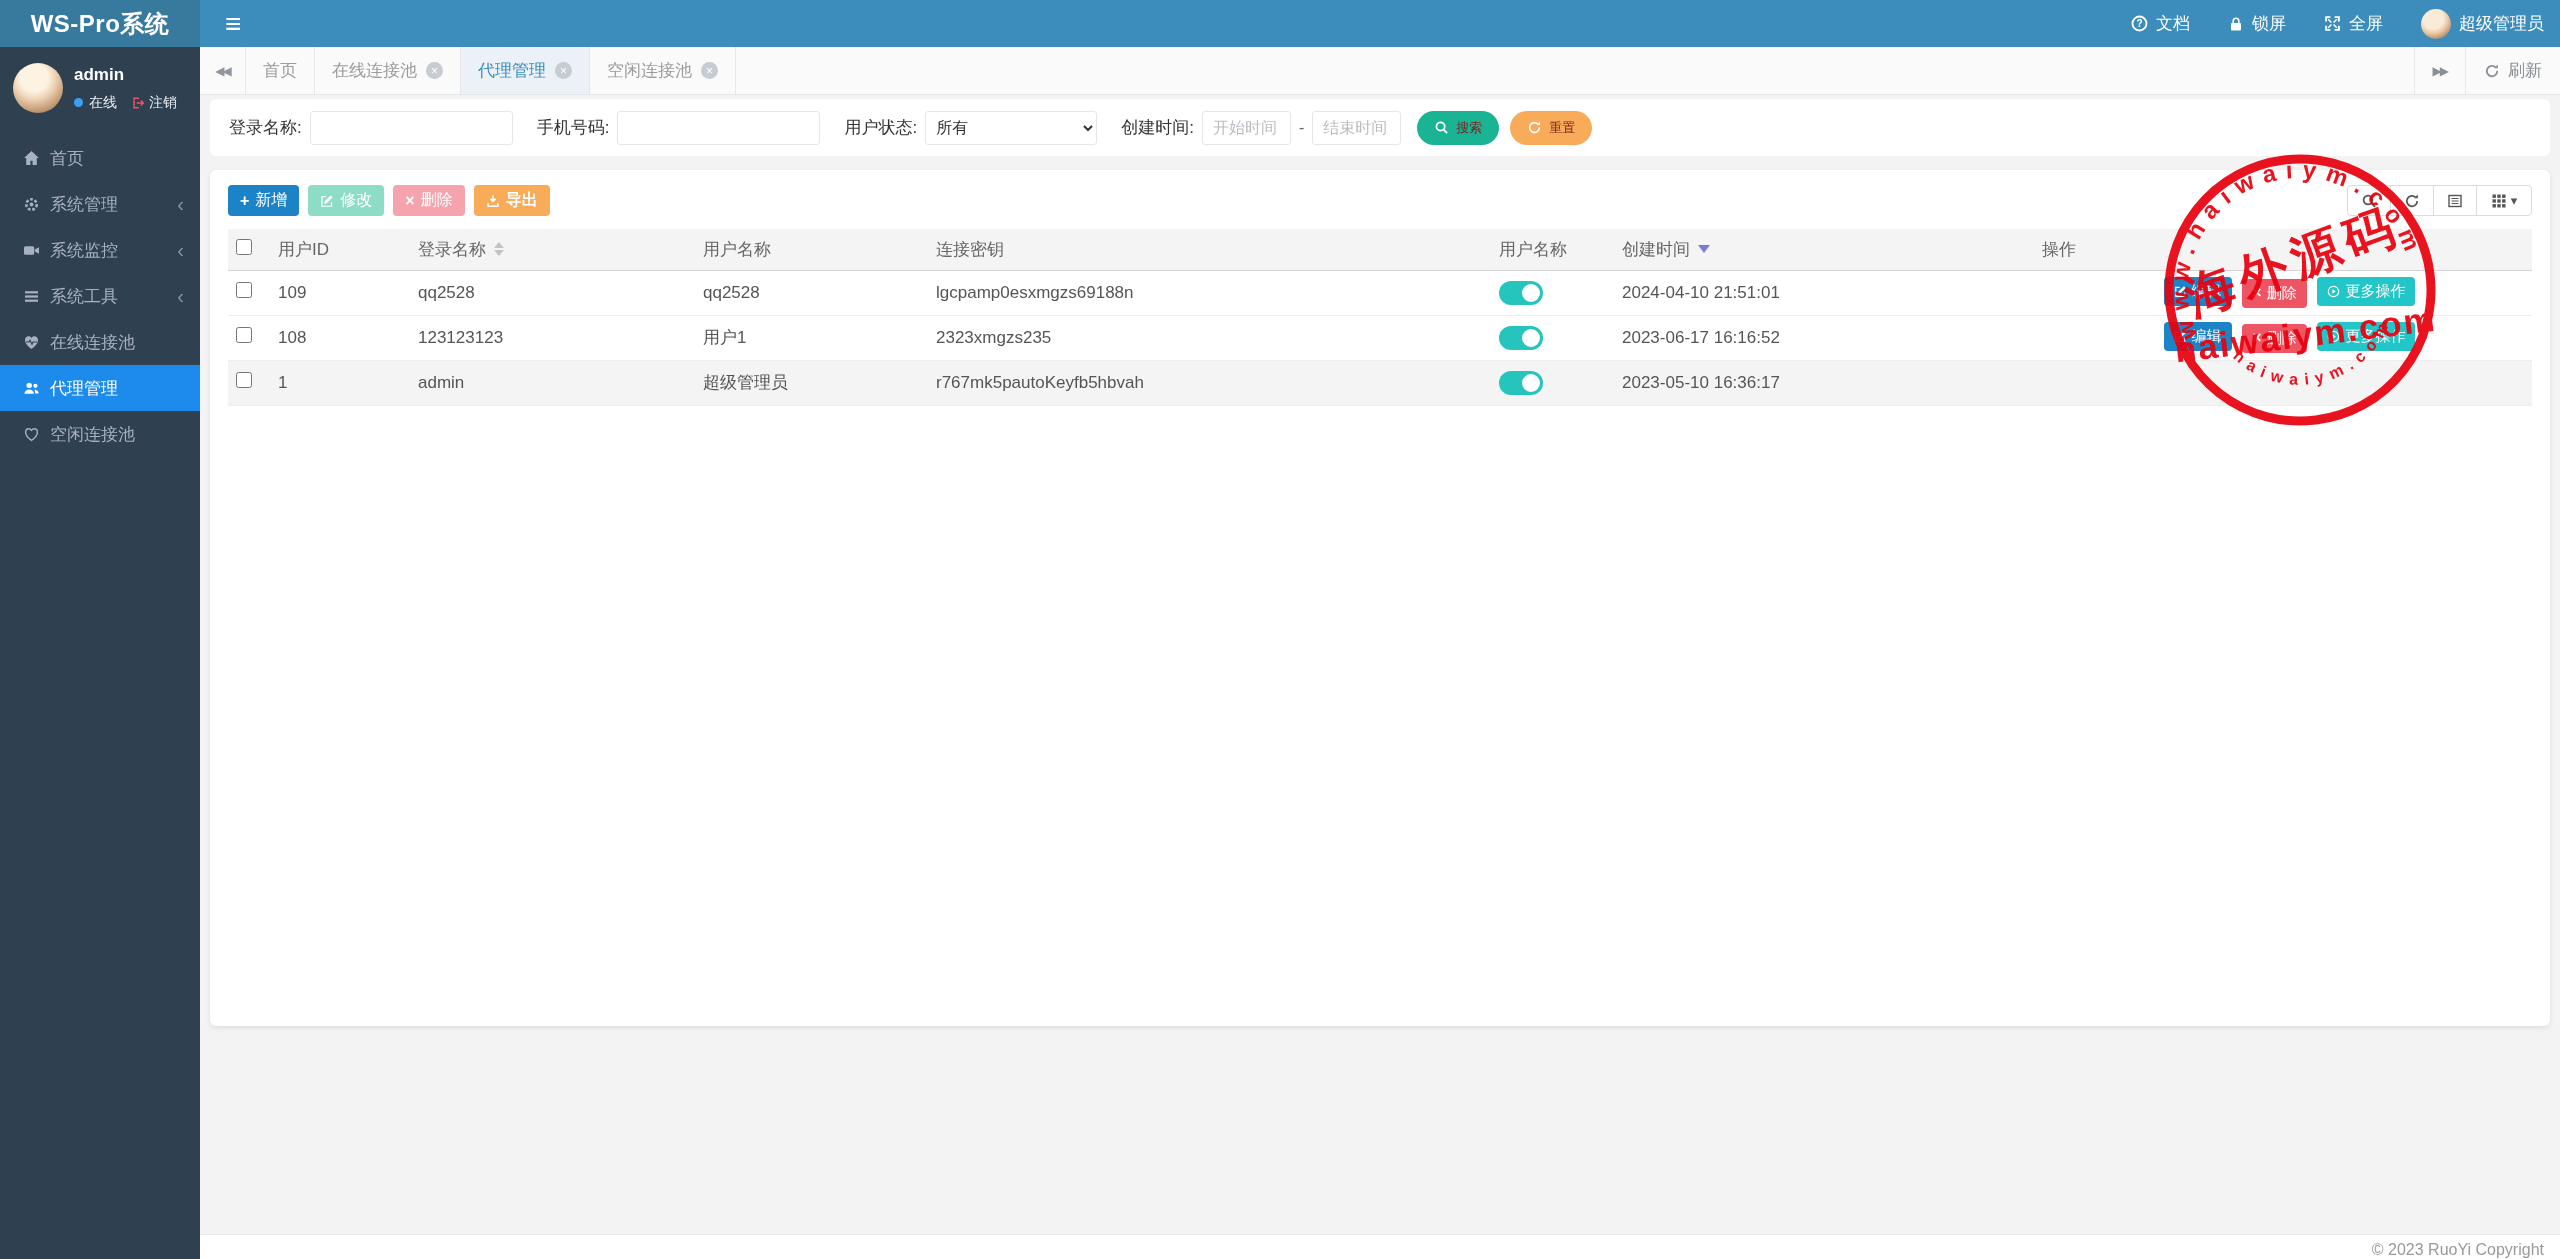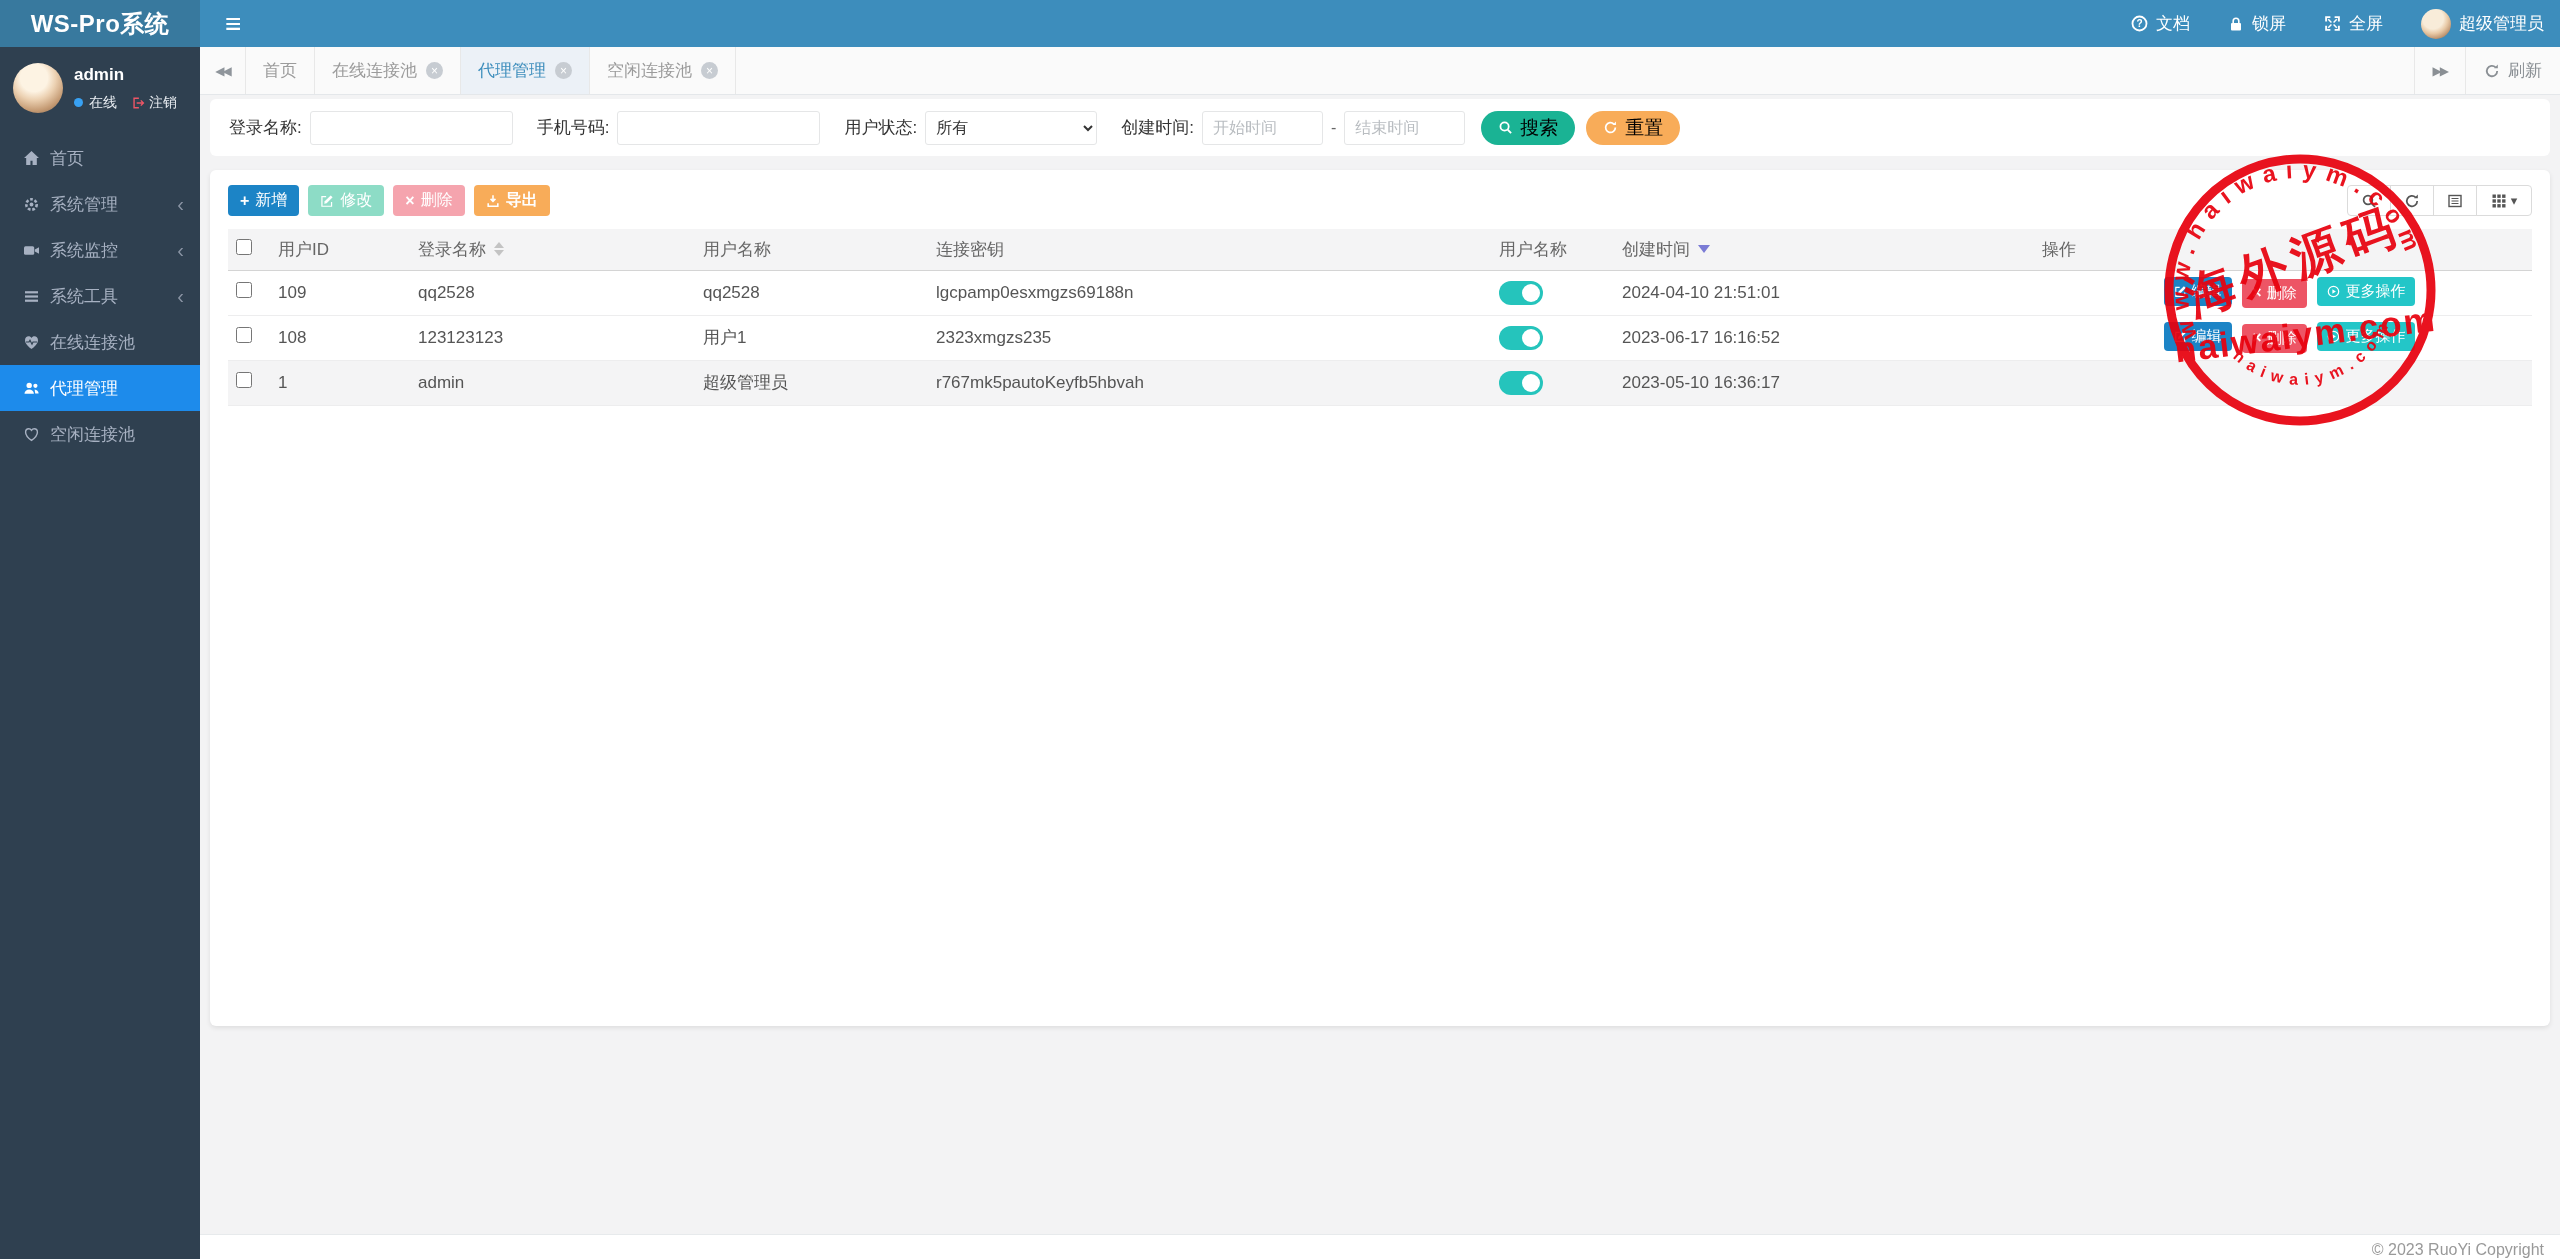--- a/index.html
+++ b/index.html
@@ -54,24 +54,24 @@
 
   
   .search-panel { position:absolute; left:210px; top:99px; width:2340px; height:57px; background:#fff;
     border-radius:6px; display:flex; align-items:center; padding:0 19px; z-index:5; }
   .f-label { font-size:17px; color:#333; margin-right:8px; white-space:nowrap; }
   .txt { height:34px; width:203px; border:1px solid #e5e6e7; border-radius:3px; padding:0 10px;
     font-size:16px; color:#555; outline:none; background:#fff; font-family:inherit; }
   .txt::placeholder { color:#b9bdc1; }
   .sel { height:34px; width:172px; border:1px solid #e5e6e7; border-radius:3px; padding:0 6px;
     font-size:16px; color:#333; outline:none; background:#fff; font-family:inherit; }
-  .date { width:121px; }
+  .date { width:89px; }
   .range-sep { margin:0 8px; color:#666; }
   .gap18 { margin-left:24px; }
-  .btn-pill { height:34px; border:none; border-radius:17px; color:#000000; font-size:19px; cursor:pointer;
+  .btn-pill { height:34px; border:none; border-radius:17px; color:#7f1d1d; font-size:13px; cursor:pointer;
     display:inline-flex; align-items:center; gap:7px; padding:0 17px; font-family:inherit; }
   .btn-search { background:var(--teal,#1ab394); margin-left:16px; }
   .btn-reset { background:var(--orange,#f8ac59); margin-left:11px; }
 
   
   .main-panel { position:absolute; left:210px; top:170px; width:2340px; height:856px; background:#fff;
     border-radius:6px; box-shadow:0 2px 5px rgba(0,0,0,.09); padding:15px 18px; z-index:5; }
   .toolbar { display:flex; align-items:center; }
   .btn { height:31px; border:none; border-radius:4px; color:#fff; font-size:16px; cursor:pointer;
     display:inline-flex; align-items:center; gap:6px; padding:0 12px; margin-right:9px; font-family:inherit; }

